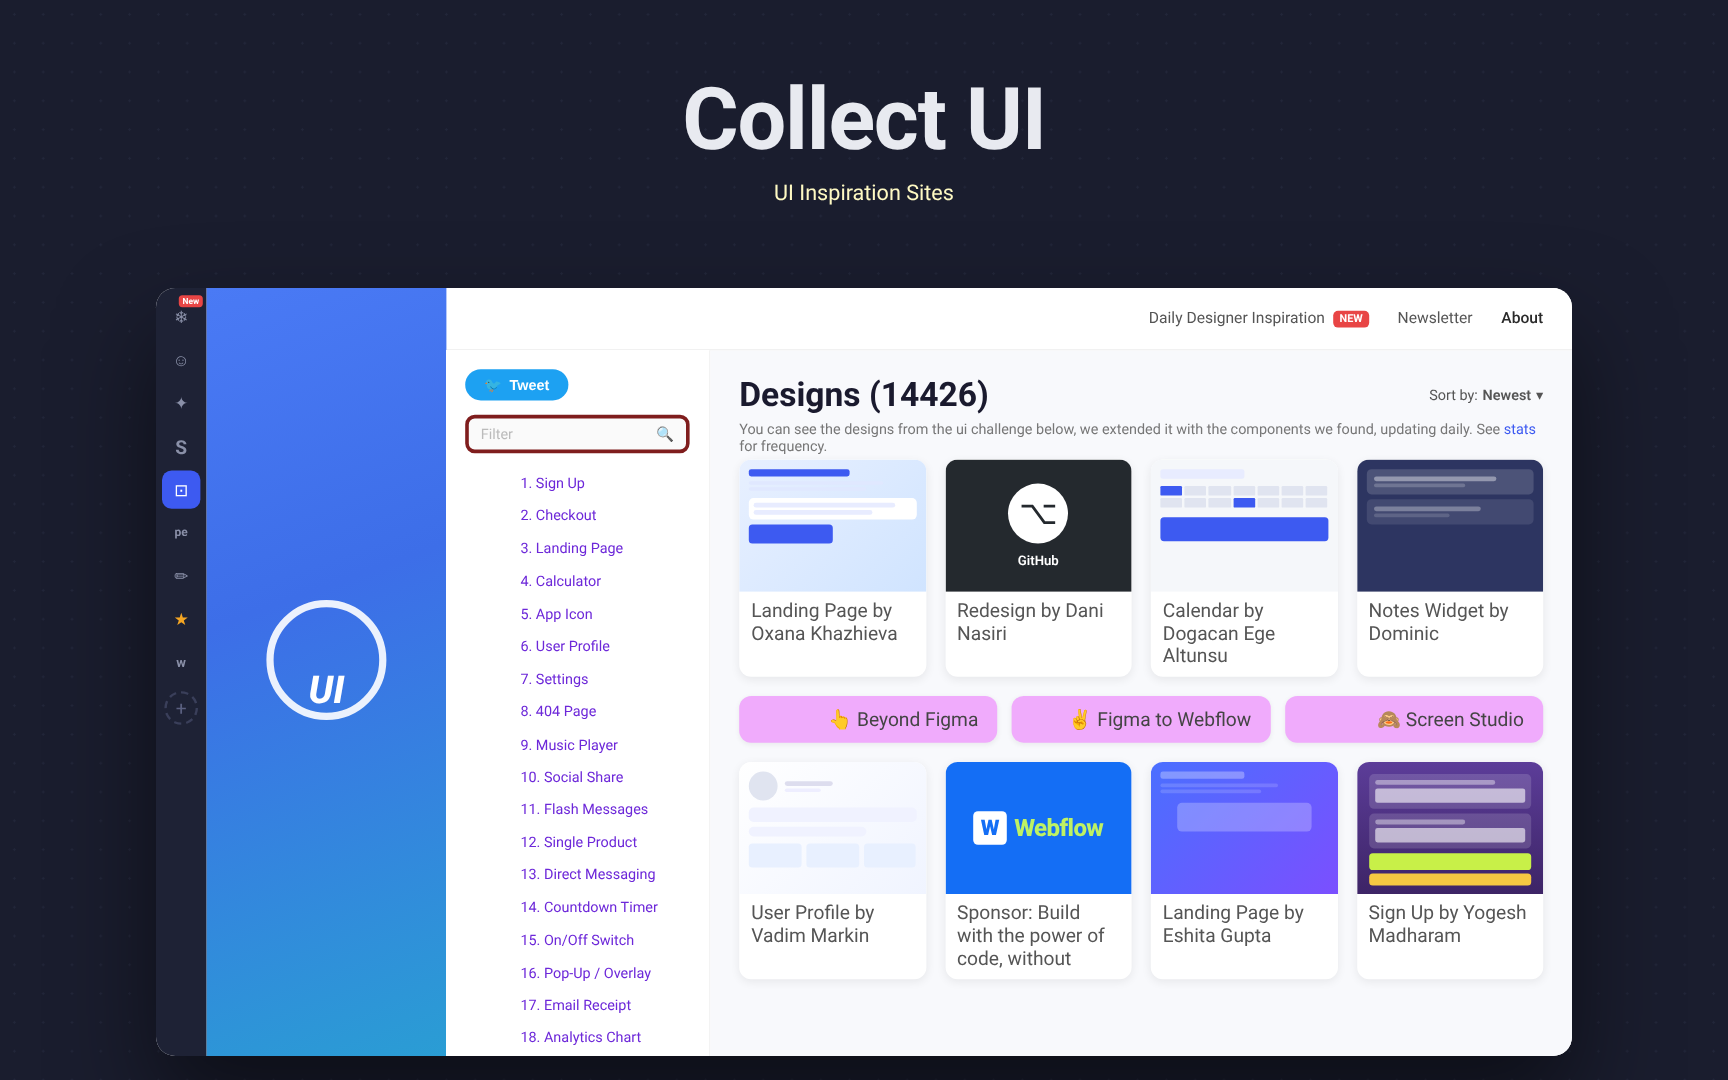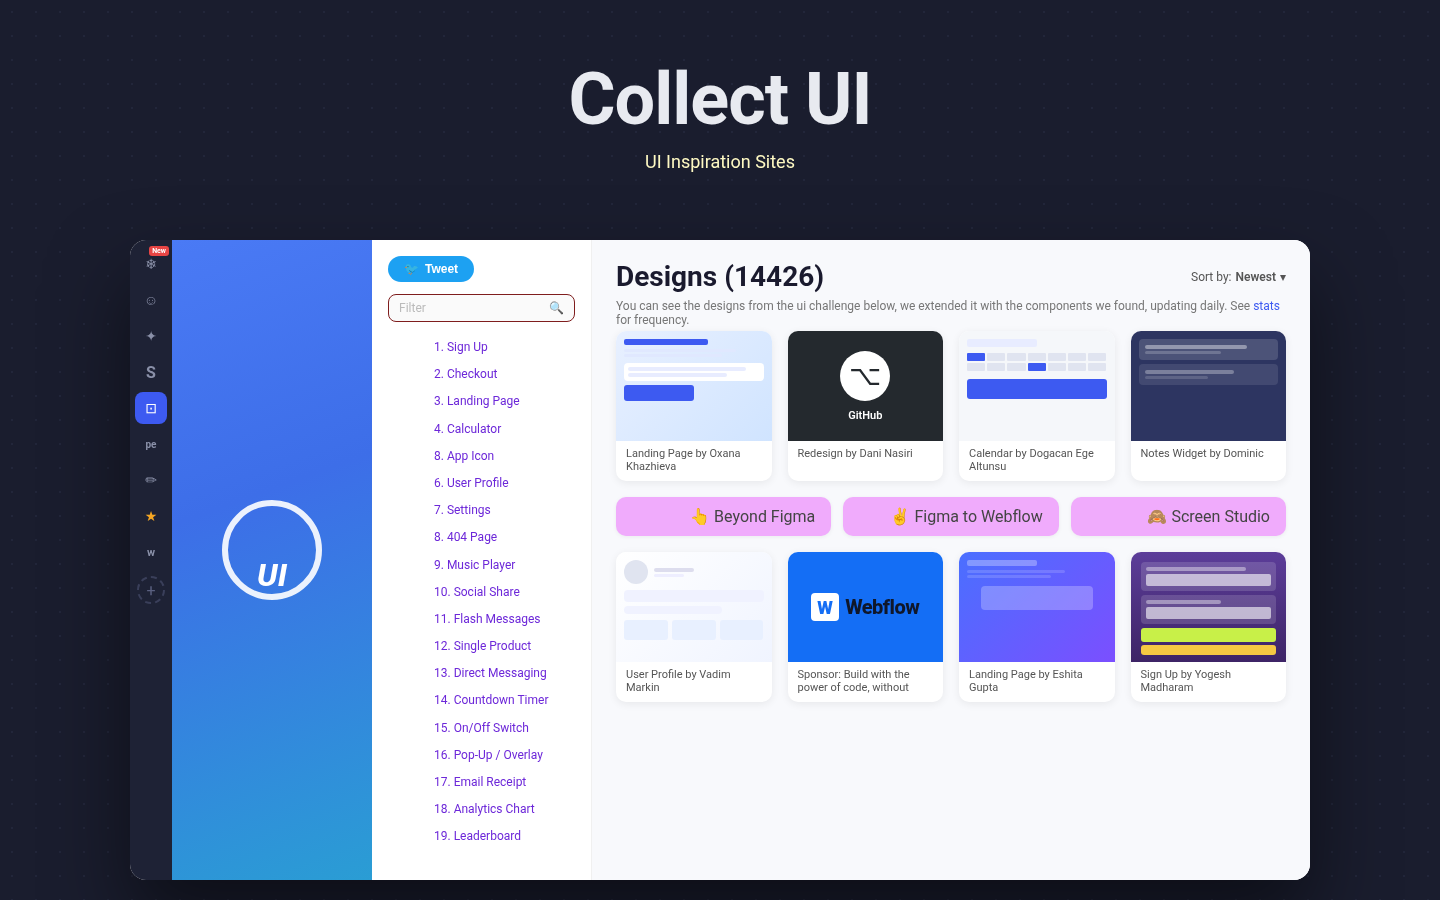--- a/index.html
+++ b/index.html
@@ -204,21 +204,21 @@
       font-size: 12px;
       font-weight: 600;
       cursor: pointer;
       display: flex;
       align-items: center;
       gap: 6px;
     }
     .filter-input {
       margin: 0 16px 12px;
       width: calc(100% - 32px);
-      border: 1px solid #7f1d1d;
+      border: 3px solid #7f1d1d;
       border-radius: 8px;
       padding: 6px 10px;
       font-size: 12px;
       color: #999;
       outline: none;
       background: #fafafa;
       display: flex;
       align-items: center;
       justify-content: space-between;
       text-align: center;
@@ -279,21 +279,21 @@
     }
     .image-thumb {
       width: 100%;
       height: 110px;
       background: #e8eaf0;
       position: relative;
       overflow: hidden;
     }
     .image-caption {
       padding: 6px 10px 8px;
-      font-size: 11px;
+      font-size: 16px;
       color: #555;
     }
 
     
     .sponsor-bar {
       display: grid;
       grid-template-columns: repeat(3, 1fr);
       gap: 12px;
       margin-bottom: 16px;
     }
@@ -343,38 +343,46 @@
   <div class="left-panel">
     <div class="left-panel-logo">
       <div class="logo-circle">
         <span class="logo-text">UI</span>
       </div>
     </div>
   </div>
 
   <div class="main-content">
 
+    <div class="top-nav">
+      <div class="nav-link">
+        <span>Daily Designer Inspiration</span>
+        <span class="new-badge-pill">NEW</span>
+      </div>
+      <div class="nav-link">Newsletter</div>
+      <div class="nav-link active">About</div>
+    </div>
 
     <div class="content-body">
 
       <div class="left-nav">
         <button class="tweet-btn">
           <span>🐦</span>
           <span>Tweet</span>
         </button>
         <div class="filter-input">
           <span style="color:#bbb;">Filter</span>
           <span style="color:#ccc;">🔍</span>
         </div>
         <div id="nav-list-container">
             <div class="nav-list-item">1. Sign Up</div>
             <div class="nav-list-item">2. Checkout</div>
             <div class="nav-list-item">3. Landing Page</div>
             <div class="nav-list-item">4. Calculator</div>
-            <div class="nav-list-item">8. App Icon</div>
+            <div class="nav-list-item">5. App Icon</div>
             <div class="nav-list-item">6. User Profile</div>
             <div class="nav-list-item">7. Settings</div>
             <div class="nav-list-item">8. 404 Page</div>
             <div class="nav-list-item">9. Music Player</div>
             <div class="nav-list-item">10. Social Share</div>
             <div class="nav-list-item">11. Flash Messages</div>
             <div class="nav-list-item">12. Single Product</div>
             <div class="nav-list-item">13. Direct Messaging</div>
             <div class="nav-list-item">14. Countdown Timer</div>
             <div class="nav-list-item">15. On/Off Switch</div>
@@ -513,21 +521,21 @@
             </div>
             <div class="image-caption">User Profile by Vadim Markin</div>
           </div>
 
           <div class="image-card">
             <div class="image-thumb" style="background:#146ef5;display:flex;align-items:center;justify-content:center;">
               <div style="display:flex;align-items:center;gap:6px;">
                 <div style="width:28px;height:28px;background:#fff;border-radius:4px;display:flex;align-items:center;justify-content:center;">
                   <span style="font-size:18px;color:#146ef5;font-weight:900;">W</span>
                 </div>
-                <span style="color:#0f172a;font-size:20px;font-weight:800;letter-spacing:-0.5px;">Webflow</span>
+                <span style="color:#bef264;font-size:20px;font-weight:800;letter-spacing:-0.5px;">Webflow</span>
               </div>
             </div>
             <div class="image-caption">Sponsor: Build with the power of code, without</div>
           </div>
 
           <div class="image-card">
             <div class="image-thumb thumb-landing2">
               <div style="padding:8px;">
                 <div style="background:rgba(255,255,255,0.3);height:6px;border-radius:2px;width:50%;margin-bottom:4px;"></div>
                 <div style="background:rgba(255,255,255,0.15);height:3px;border-radius:2px;width:70%;margin-bottom:2px;"></div>

